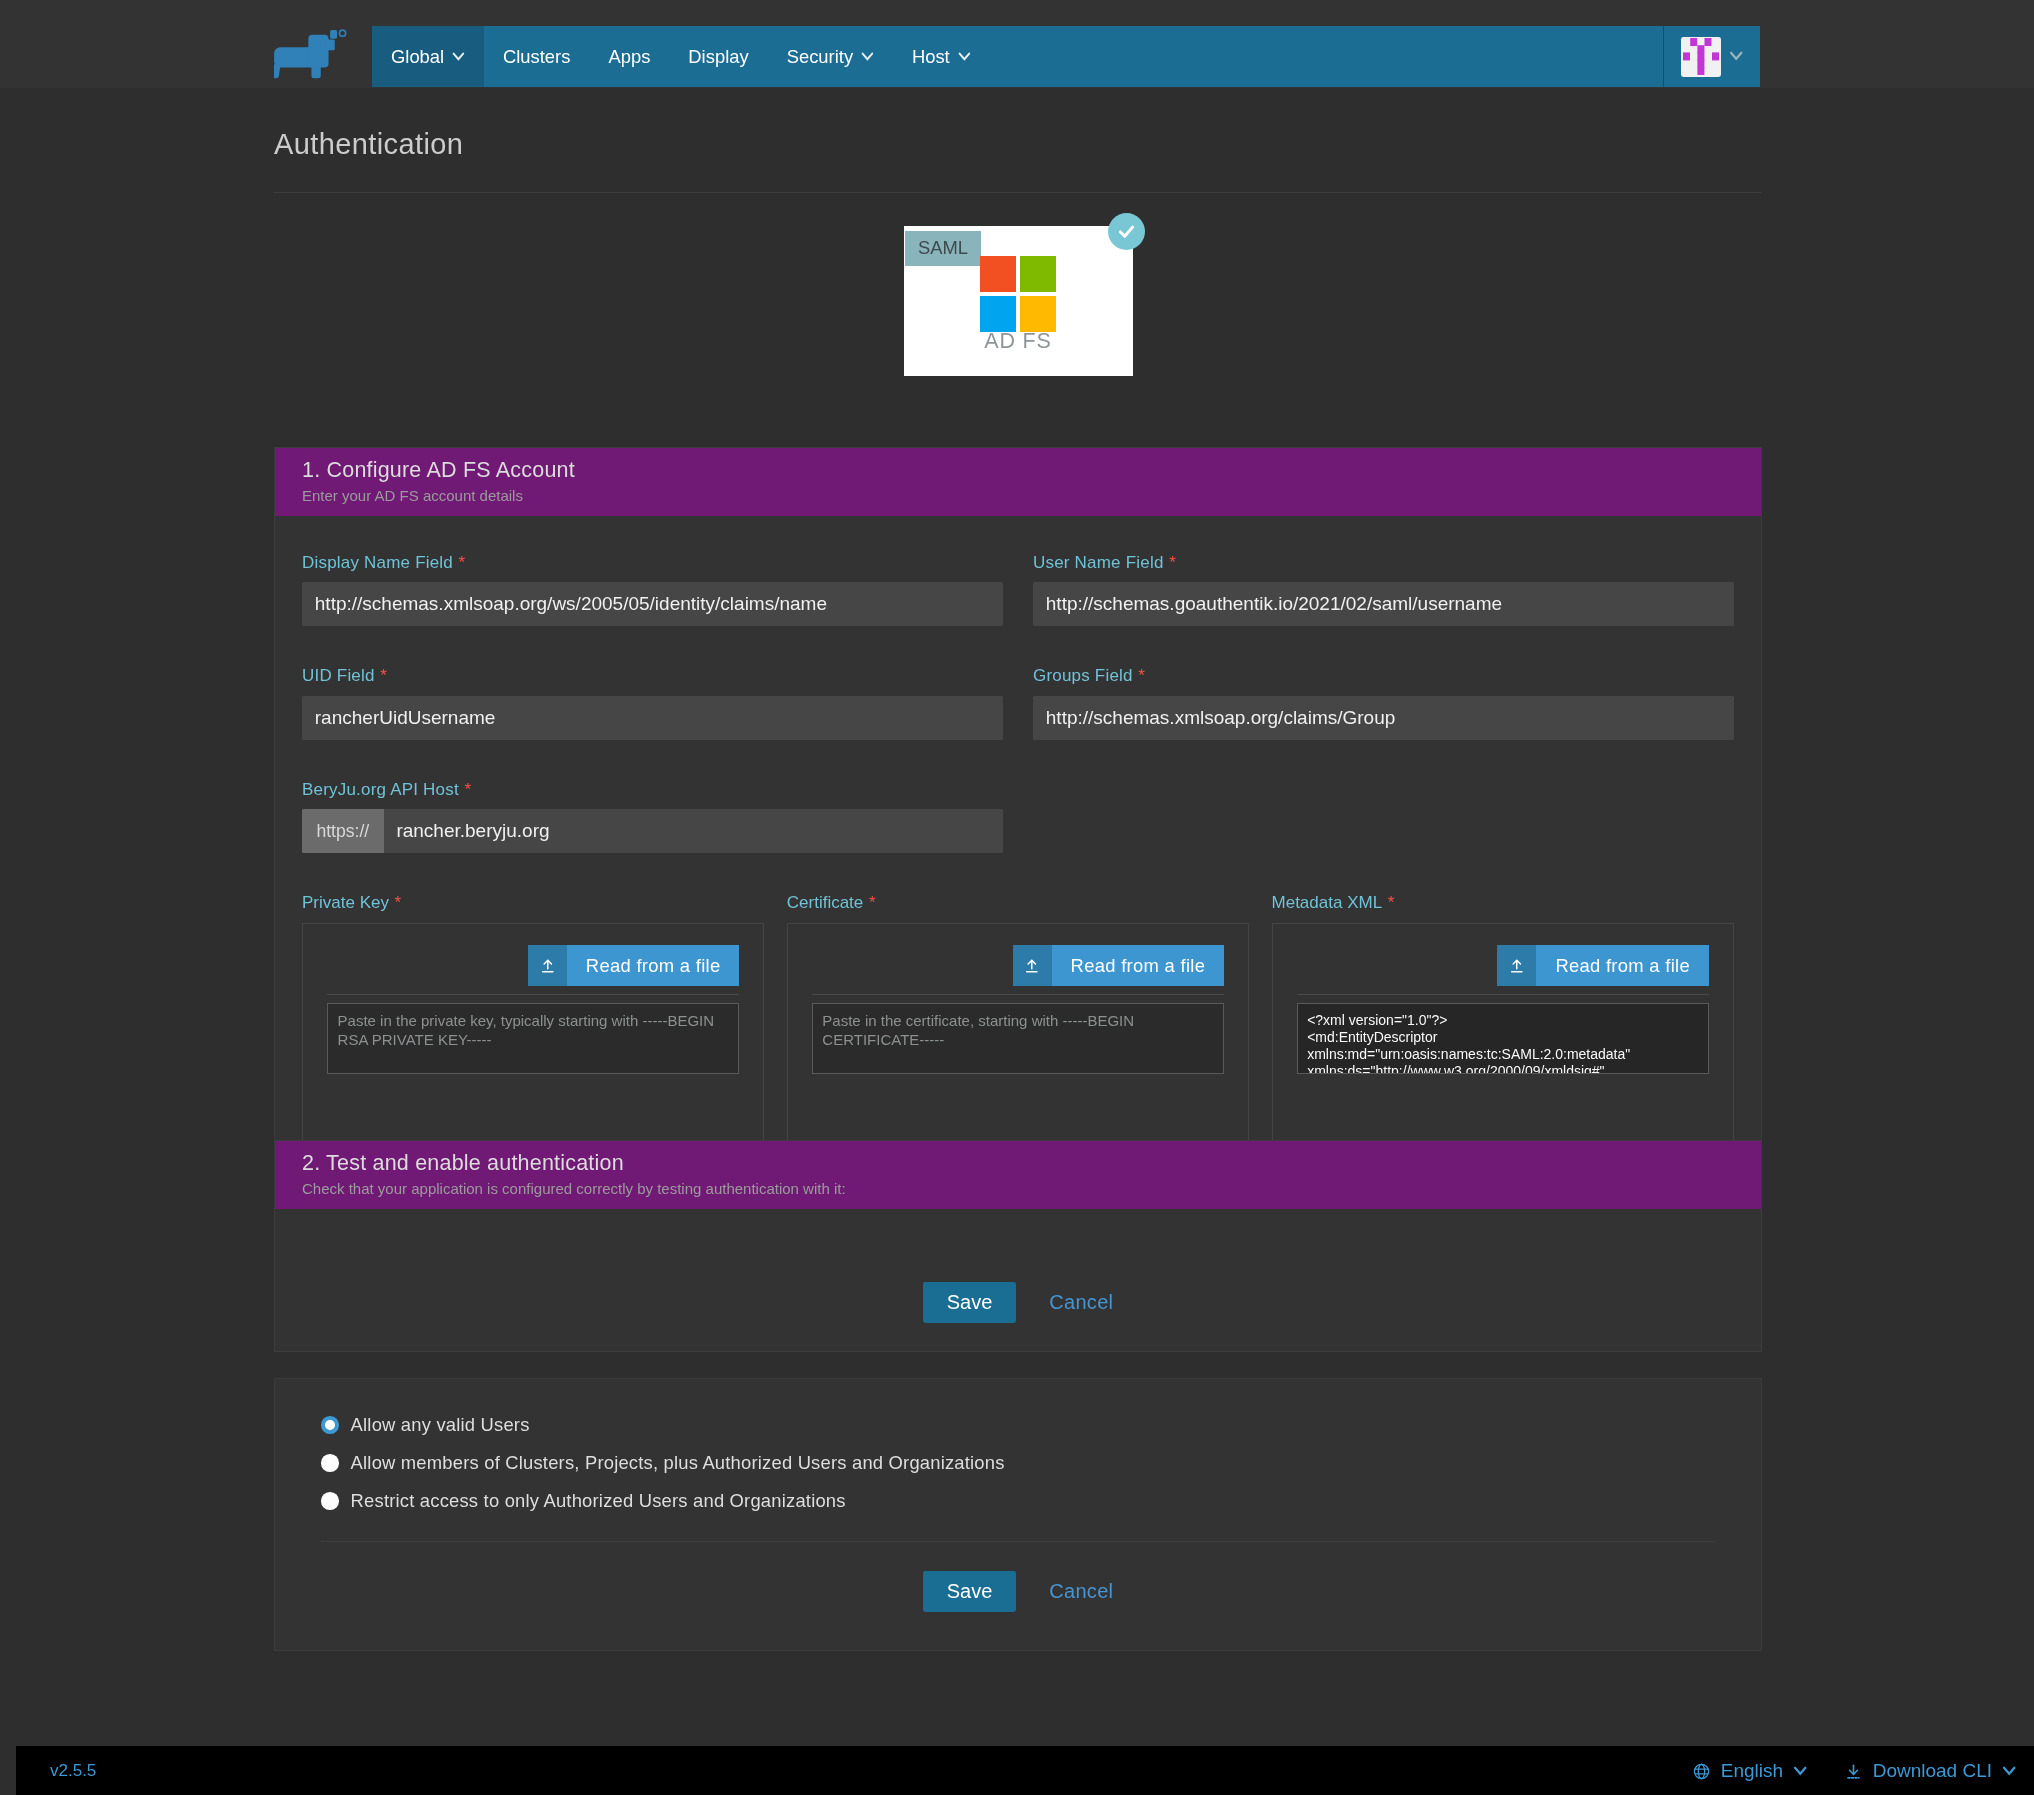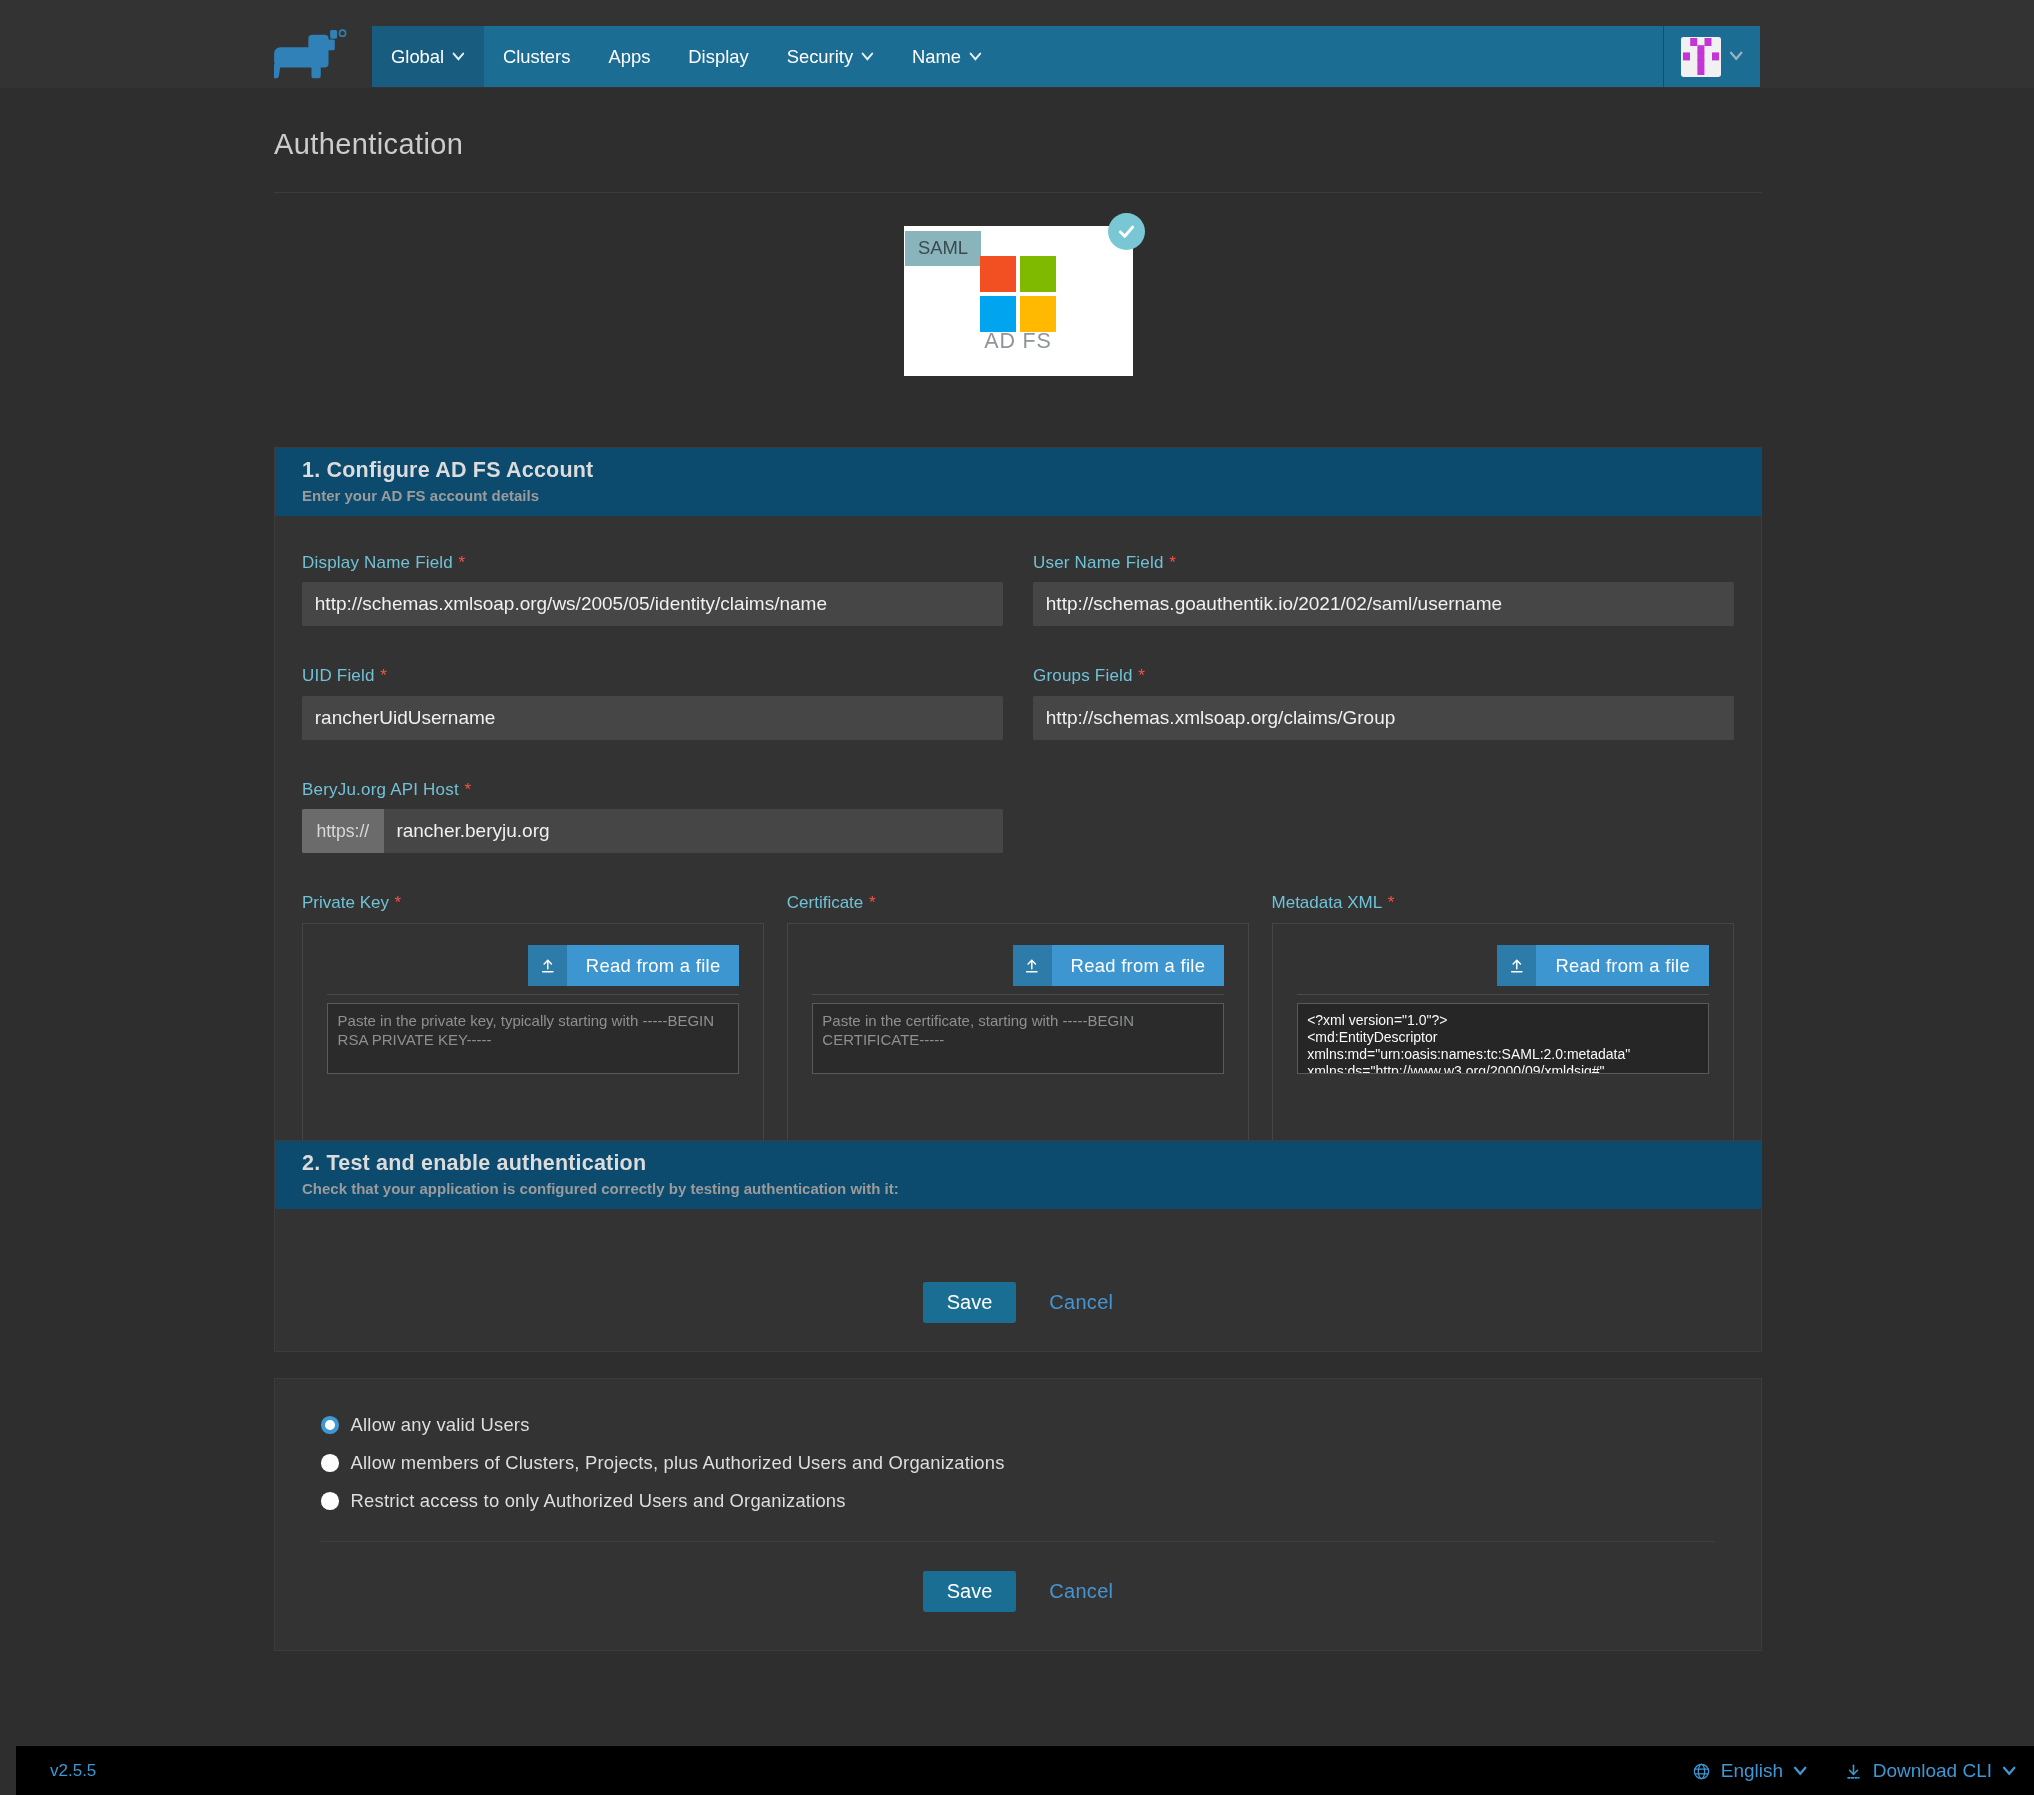--- a/index.html
+++ b/index.html
@@ -40,21 +40,21 @@
              display:grid; grid-template-columns:36px 36px; grid-template-rows:36px 36px; gap:4px; }
   .ms-logo div:nth-child(1){background:#f25022;} .ms-logo div:nth-child(2){background:#7fba00;}
   .ms-logo div:nth-child(3){background:#00a4ef;} .ms-logo div:nth-child(4){background:#ffb900;}
   .provider-name { position:absolute; bottom:22.3px; width:100%; text-align:center;
                    font-size:21.5px; color:#8e9599; letter-spacing:0.8px; }
   .check-circle { position:absolute; top:-12.8px; right:-12.8px; width:37px; height:37px; border-radius:50%;
                   background:#79c6d4; display:flex; align-items:center; justify-content:center; }
 
   
   .panel { position:absolute; left:0; width:1488px; background:#333333; border:0.8px solid #3c3c3c; }
-  .panel-header { background:#0c4a6e; padding:9.6px 27px 11.2px;font-weight:bold; }
+  .panel-header { background:#701a75; padding:9.6px 27px 11.2px; }
   .panel-title { font-size:21.5px; color:#dcdcdc; letter-spacing:0.2px; }
   .panel-sub { font-size:15px; color:#9b9b9b; margin-top:4.8px; }
   .panel-body { padding:37px 27px 51px; }
 
   #section1 { top:359px; }
   #section2 { top:1052px; }
   #section2 .panel-body { padding:73px 27px 28px; }
   #site-access { top:1290px; }
   #site-access .panel-body { padding:35px 46px 38px; }
 
@@ -139,21 +139,21 @@
     <div class="nav-item">
       <span>Display</span>
     </div>
     <div class="nav-item">
       <span>Security</span>
       <svg width="12.8" height="9.6" viewBox="0 0 16 12">
           <path d="M2 2 L8 9 L14 2" fill="none" stroke="#fff" stroke-width="2.4" stroke-linecap="round"></path>
         </svg>
     </div>
     <div class="nav-item">
-      <span>Name</span>
+      <span>Host</span>
       <svg width="12.8" height="9.6" viewBox="0 0 16 12">
           <path d="M2 2 L8 9 L14 2" fill="none" stroke="#fff" stroke-width="2.4" stroke-linecap="round"></path>
         </svg>
     </div>
     <div class="nav-spacer"></div>
     <div class="avatar-box">
       <div class="identicon">
           <div class="px"></div>
         </div>
       <svg class="avatar-chevron" width="14.4" height="10.4" viewBox="0 0 16 12">

